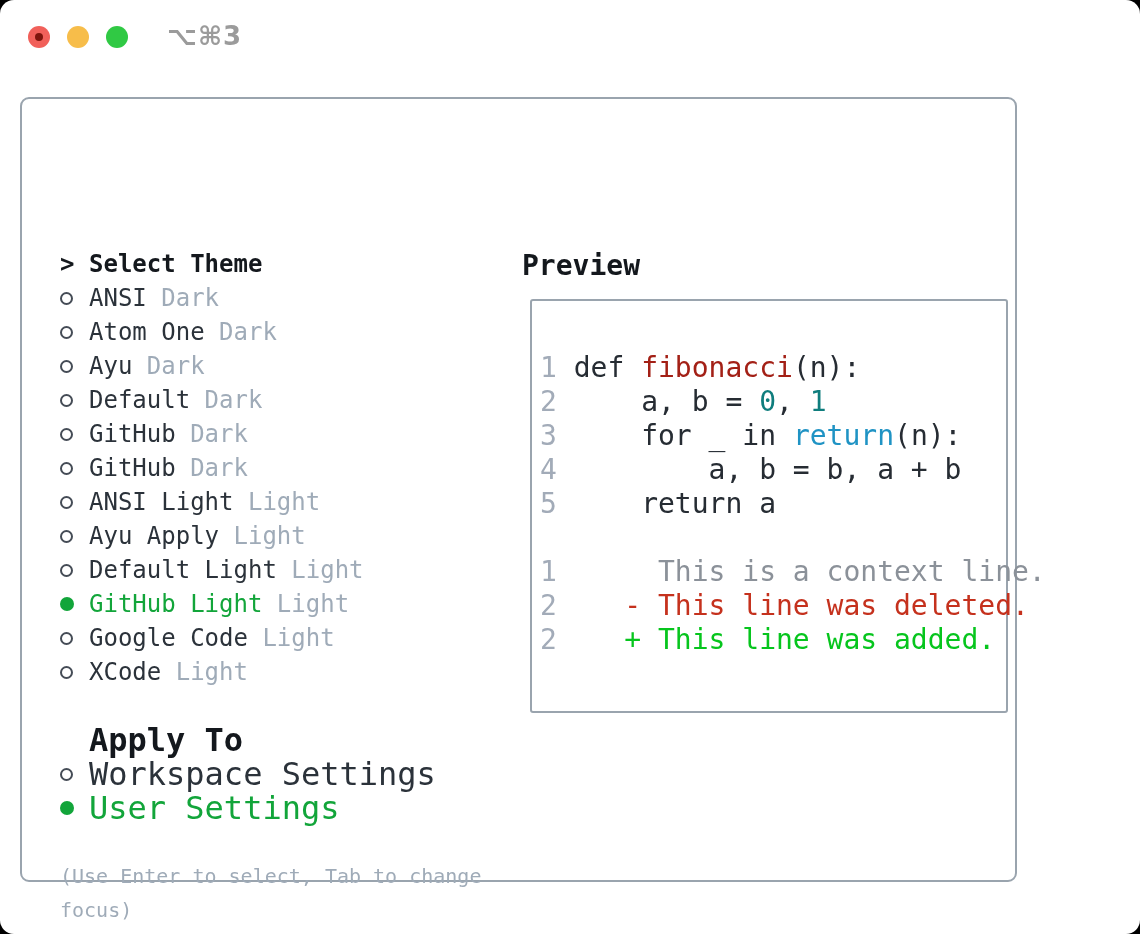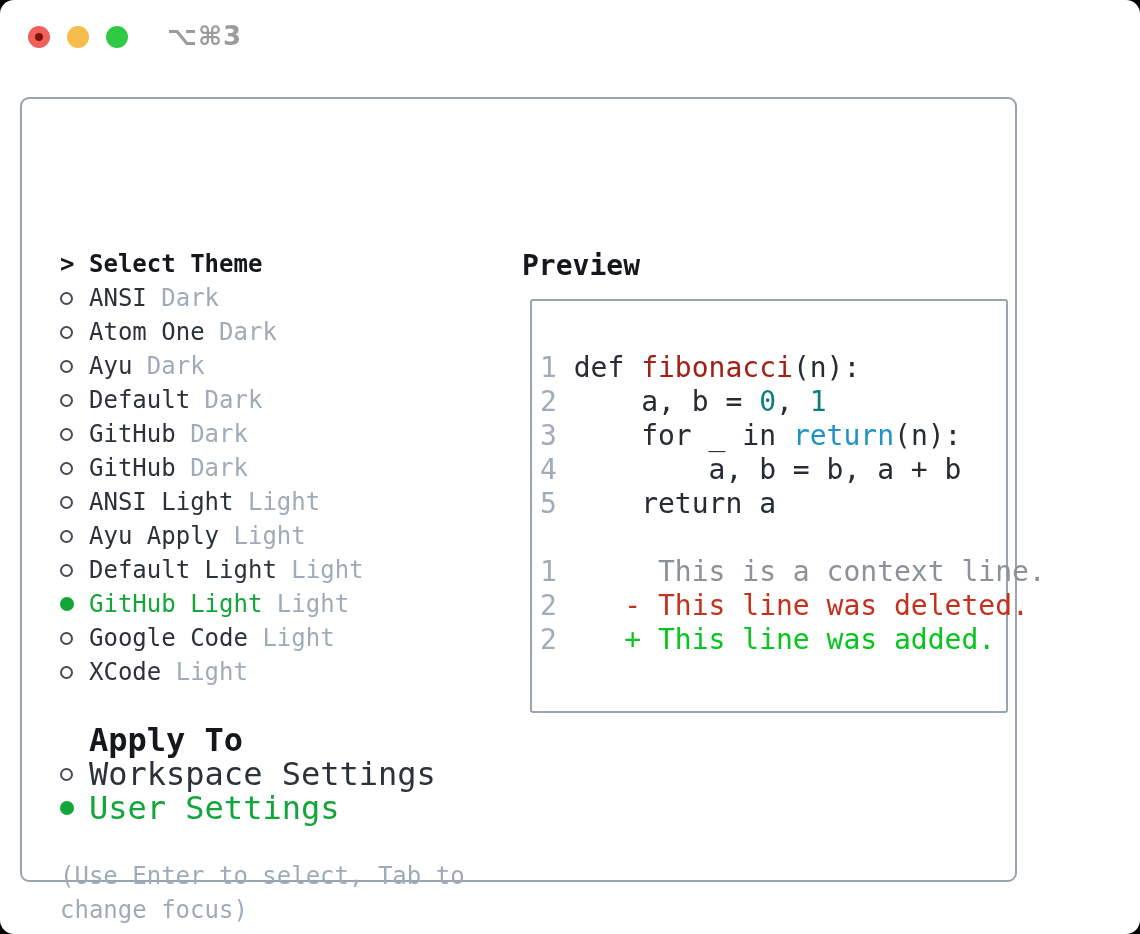--- a/index.html
+++ b/index.html
@@ -28,21 +28,21 @@
   .prefix{width:29px;display:flex;align-items:center;flex:none;}
   .prompt{font-weight:bold;color:#14181d;}
   .ring{width:13px;height:13px;border:2px solid #454c56;border-radius:50%;box-sizing:border-box;}
   .dot{width:14px;height:14px;background:#12a53a;border-radius:50%;}
   .t-title{font-weight:bold;color:#14181d;}
   .t-name{color:#2b323a;}
   .t-variant{color:#9fabb8;}
   .selected .t-name{color:#12a53a;}
 
   .apply-list{position:absolute;left:38px;top:624px;font-size:32px;}
-  .help{position:absolute;left:38px;top:760px;width:432px;font-size:24px;line-height:34px;
+  .help{position:absolute;left:38px;top:760px;width:432px;font-size:20px;line-height:34px;
         color:#9fabb8;}
 
   
   .preview-title{position:absolute;left:500px;top:149px;height:34px;display:flex;
                  align-items:center;font-size:28px;font-weight:bold;color:#14181d;}
   .preview-box{position:absolute;left:508px;top:200px;width:478px;height:414px;
                border:2px solid #9aa4ae;border-radius:3px;box-sizing:border-box;background:#fff;}
   .code{position:absolute;left:8px;top:50px;font-size:28px;}
   .cl{height:34px;line-height:34px;white-space:pre;}
   .ln{color:#a2abb8;}

